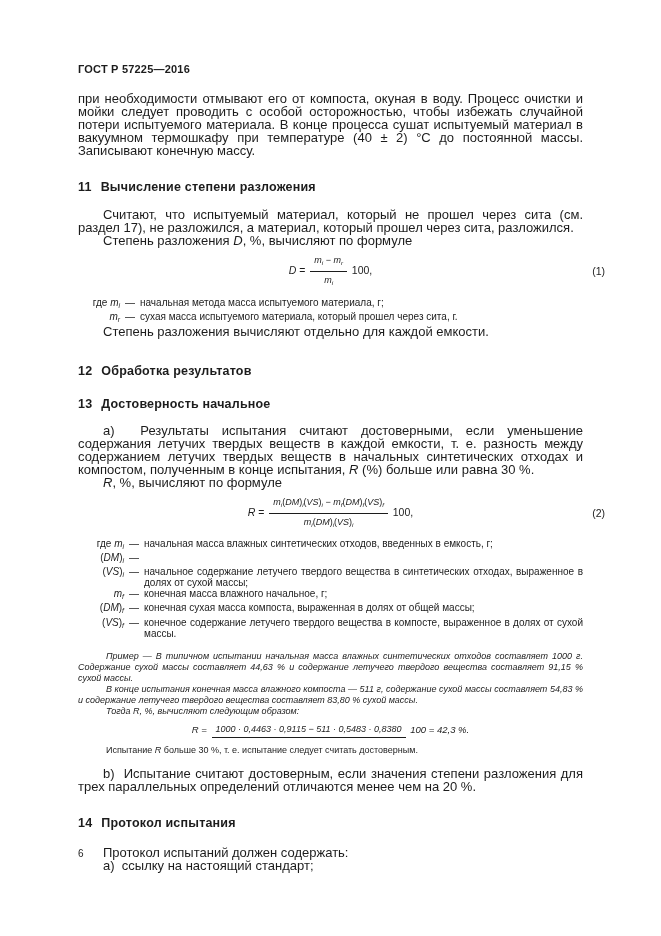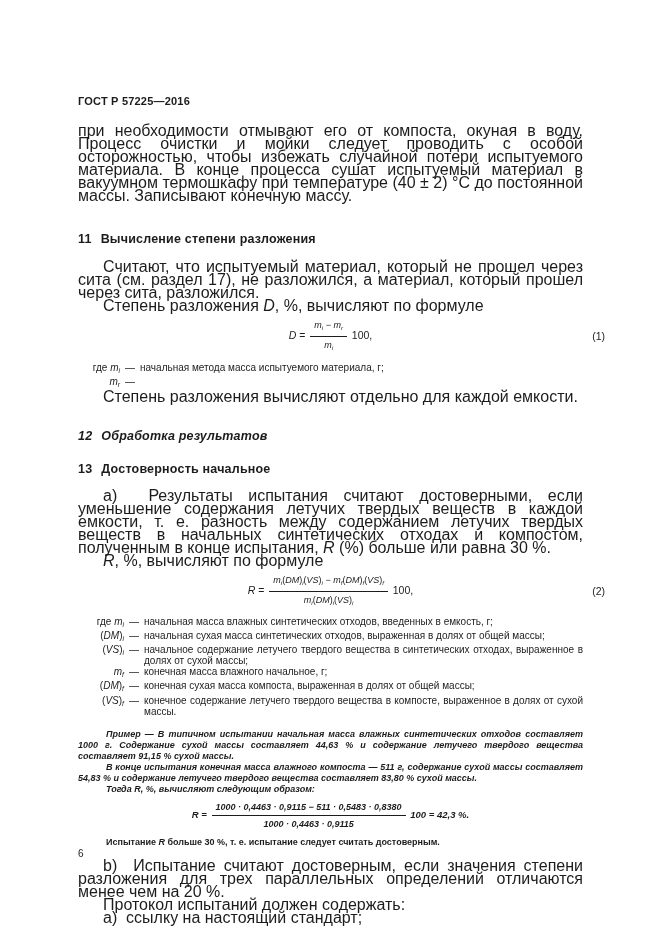--- a/index.html
+++ b/index.html
@@ -2,29 +2,29 @@
 <html><head>
 <meta charset="utf-8">
 <style>
   html,body{margin:0;padding:0;}
   body{
     width:661px;height:936px;background:#ffffff;position:relative;
     font-family:"Liberation Sans",sans-serif;color:#1c1c1c;
     -webkit-font-smoothing:antialiased;
   }
   .page{position:absolute;left:78px;top:63px;width:505px;}
-  .running-header{font-size:11px;font-weight:bold;letter-spacing:.2px;margin-top:32px;}
+  .running-header{font-size:11px;font-weight:bold;letter-spacing:.2px;}
   p{margin:0;}
-  .body-text{font-size:16px;line-height:13px;text-align:justify;}
+  .body-text{font-size:13px;line-height:13px;text-align:justify;}
   .indent{text-indent:25px;}
   .heading{font-size:12.5px;font-weight:bold;letter-spacing:.2px;}
   .h-num{margin-right:9px;}
   .mt-intro{margin-top:17px;}
-  .mt-h11{margin-top:30px;margin-bottom:14px;}
-  .mt-h12{margin-top:26px;margin-bottom:15px;font-style:italic;}
+  .mt-h11{margin-top:23px;margin-bottom:14px;}
+  .mt-h12{margin-top:26px;margin-bottom:15px;}
   .mt-h13{margin-top:19px;margin-bottom:13px;}
   .mt-h14{margin-top:23px;margin-bottom:16px;}
 
   
   .formula-row{position:relative;display:flex;justify-content:center;align-items:center;
     margin:7px 0 8px 0;font-size:10.5px;line-height:12px;}
   .f-main{white-space:nowrap;}
   .frac{display:inline-block;vertical-align:middle;text-align:center;font-size:9px;margin:0 2px;}
   .fr-num{display:block;padding:0 4px 2px 4px;border-bottom:1px solid #1c1c1c;}
   .fr-den{display:block;padding-top:2px;}
@@ -39,21 +39,21 @@
   
   .def-list{font-size:10px;line-height:11px;margin-top:2px;}
   .def-row{display:flex;}
   .def-term{flex:0 0 auto;text-align:right;white-space:nowrap;}
   .def-list.s11 .def-term{width:42px;}
   .def-list.s13 .def-term{width:46px;}
   .def-dash{flex:0 0 auto;padding:0 5px;}
   .def-text{flex:1 1 auto;text-align:justify;}
 
   
-  .example{font-size:9px;line-height:11px;font-weight:bold;font-style:italic;
+  .example{font-size:9px;line-height:11px;font-weight:normal;font-style:italic;
     text-align:justify;margin-top:12px;}
   .example p{text-indent:28px;}
   .example .formula-row{font-size:9.5px;margin:6px 0 6px 0;}
   .example .frac{font-size:9px;}
   .example .fr-num{border-bottom-color:#1c1c1c;text-align:right;}
   .ex-note{font-style:normal;margin-top:7px;}
   .b-item{margin-top:11px;}
   .page-number{position:absolute;left:78px;top:848px;font-size:10px;}
 </style>
 </head>
@@ -78,20 +78,21 @@
 
   <div class="def-list s11">
     <div class="def-row">
       <span class="def-term"><span class="tk-t">где </span><span class="tk-v">m</span><span class="tk-s">i</span></span>
       <span class="def-dash">—</span>
       <span class="def-text">начальная метода масса испытуемого материала, г;</span>
     </div>
     <div class="def-row">
       <span class="def-term"><span class="tk-v">m</span><span class="tk-s">r</span></span>
       <span class="def-dash">—</span>
+      <span class="def-text">сухая масса испытуемого материала, который прошел через сита, г.</span>
     </div>
   </div>
   <p class="body-text indent">Степень разложения вычисляют отдельно для каждой емкости.</p>
 
   <div class="heading mt-h12">
     <span class="h-num">12</span><span>Обработка результатов</span>
   </div>
 
   <div class="heading mt-h13">
     <span class="h-num">13</span><span>Достоверность начальное</span>
@@ -106,21 +107,20 @@
 
   <div class="def-list s13">
     <div class="def-row">
       <span class="def-term"><span class="tk-t">где </span><span class="tk-v">m</span><span class="tk-s">i</span></span>
       <span class="def-dash">—</span>
       <span class="def-text">начальная масса влажных синтетических отходов, введенных в емкость, г;</span>
     </div>
     <div class="def-row">
       <span class="def-term"><span class="tk-t">(</span><span class="tk-v">DM</span><span class="tk-t">)</span><span class="tk-s">i</span></span>
       <span class="def-dash">—</span>
-      <span class="def-text">начальная сухая масса синтетических отходов, выраженная в долях от общей массы;</span>
     </div>
     <div class="def-row">
       <span class="def-term"><span class="tk-t">(</span><span class="tk-v">VS</span><span class="tk-t">)</span><span class="tk-s">i</span></span>
       <span class="def-dash">—</span>
       <span class="def-text">начальное содержание летучего твердого вещества в синтетических отходах, выраженное в долях от сухой массы;</span>
     </div>
     <div class="def-row">
       <span class="def-term"><span class="tk-v">m</span><span class="tk-s">f</span></span>
       <span class="def-dash">—</span>
       <span class="def-text">конечная масса влажного начальное, г;</span>
@@ -135,25 +135,28 @@
       <span class="def-dash">—</span>
       <span class="def-text">конечное содержание летучего твердого вещества в компосте, выраженное в долях от сухой массы.</span>
     </div>
   </div>
 
   <div class="example">
     <p>Пример — В типичном испытании начальная масса влажных синтетических отходов составляет 1000 г. Содержание сухой массы составляет 44,63 % и содержание летучего твердого вещества составляет 91,15 % сухой массы.</p>
     <p>В конце испытания конечная масса влажного компоста — 511 г, содержание сухой массы составляет 54,83 % и содержание летучего твердого вещества составляет 83,80 % сухой массы.</p>
     <p><span class="tk-t">Тогда </span><span class="tk-v">R</span><span class="tk-t">, %, вычисляют следующим образом:</span></p>
     <div class="formula-row">
-      <span class="f-main"><span><span class="tk-v">R</span><span class="tk-t"> = </span></span><span class="frac"><span class="fr-num"><span class="tk-t">1000 · 0,4463 · 0,9115 − 511 · 0,5483 · 0,8380</span></span><span class="fr-den"><span class="tk-t">1000 · 0,4463 · 0,9115</span></span></span><span><span class="tk-t"> 100 = 42,3 %.</span></span></span>
+      <span class="f-main"><span><span class="tk-v">R</span><span class="tk-t"> = </span></span><span class="frac"><span class="fr-num"><span class="tk-t">1000 · 0,4463 · 0,9115 − 511 · 0,5483 · 0,8380</span></span></span><span><span class="tk-t"> 100 = 42,3 %.</span></span></span>
     </div>
     <p class="ex-note"><span class="tk-t">Испытание </span><span class="tk-v">R</span><span class="tk-t"> больше 30 %, т. е. испытание следует считать достоверным.</span></p>
   </div>
 
   <p class="body-text indent b-item"><span class="tk-t">b)&nbsp; Испытание считают достоверным, если значения степени разложения для трех параллельных определений отличаются менее чем на 20 %.</span></p>
 
+  <div class="heading mt-h14">
+    <span class="h-num">14</span><span>Протокол испытания</span>
+  </div>
   <p class="body-text indent">Протокол испытаний должен содержать:</p>
   <p class="body-text indent">а)&nbsp; ссылку на настоящий стандарт;</p>
 
 </div>
 
 <div class="page-number">6</div>
 
 </body></html>

